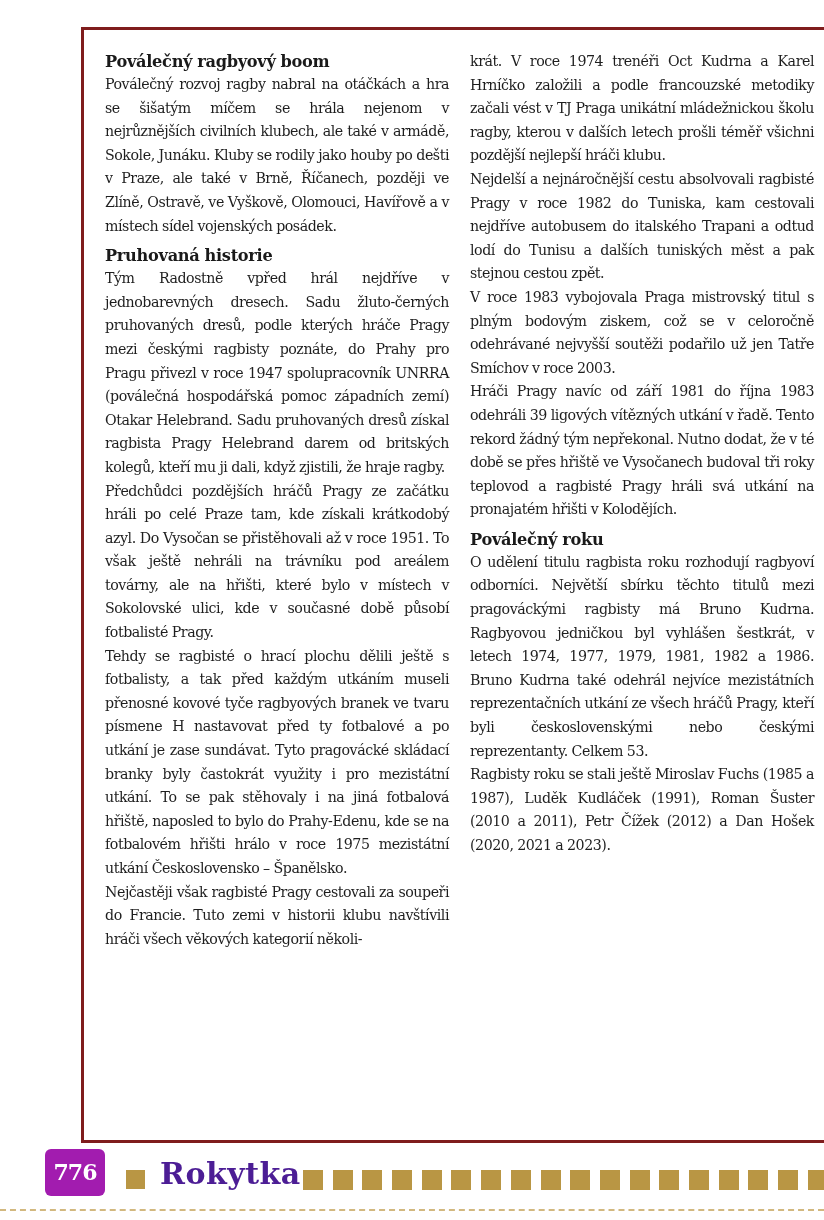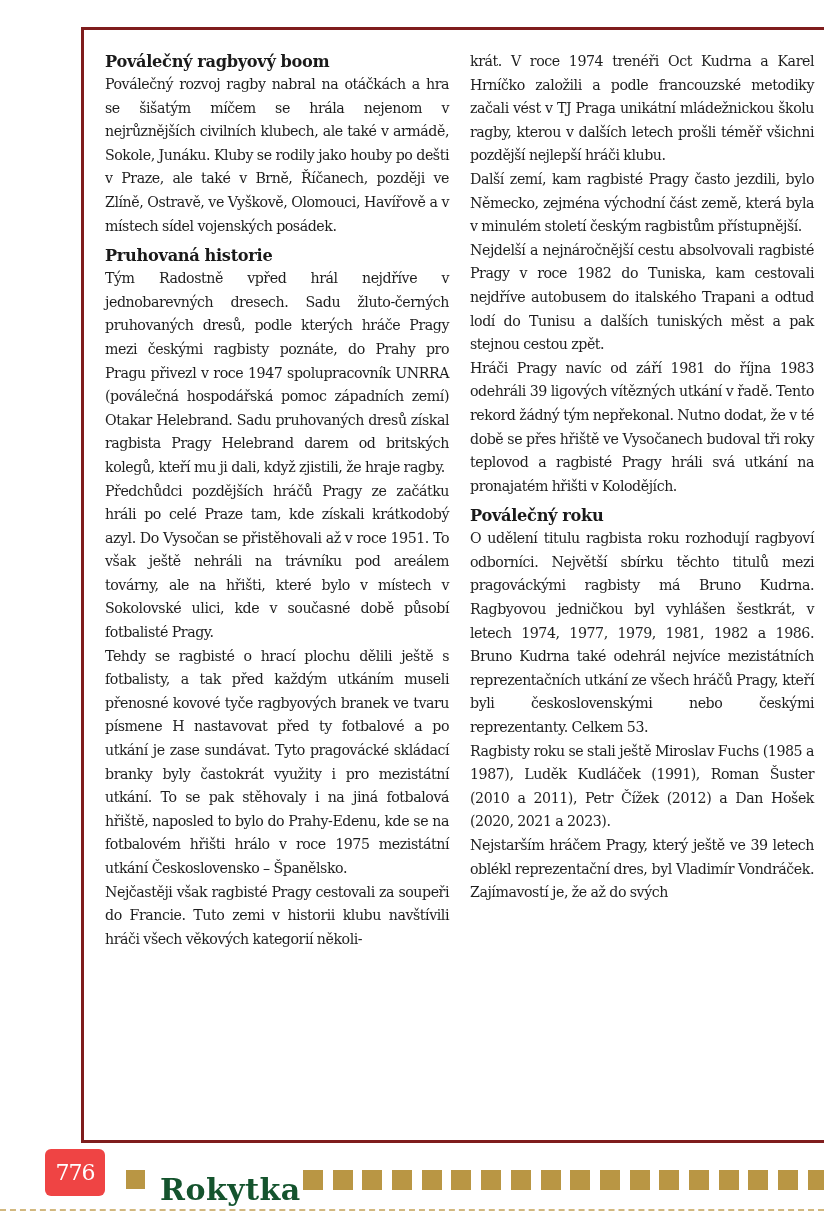--- a/index.html
+++ b/index.html
@@ -10,26 +10,26 @@
   .columns { position: absolute; left: 21px; top: 20px; width: 710px; display: flex; gap: 21px; }
   .col { width: 344px; font-size: 14.2px; line-height: 23.6px; text-align: justify;
          letter-spacing: -0.45px; word-spacing: -0.3px; }
   .col h2 { font-size: 16.2px; font-weight: bold; margin: 6px 0 0 0; line-height: 23px;
             letter-spacing: -0.3px; text-align: left; color: #1a1a1a; }
   .col h2:first-child { margin-top: 0; }
   .col p { margin: 0; }
   .col p.last-line-left { text-align-last: left; }
   .footer { position: absolute; left: 0; top: 1148px; width: 824px; height: 72px; }
   .badge { position: absolute; left: 45px; top: 1px; width: 60px; height: 47px;
-           background: #ef4444; border-radius: 6px; color: #ffffff;
-           font-family: "DejaVu Serif", "Liberation Serif", serif; font-weight: normal;
+           background: #a21caf; border-radius: 6px; color: #ffffff;
+           font-family: "DejaVu Serif", "Liberation Serif", serif; font-weight: bold;
            font-size: 22px; line-height: 47px; text-align: center; letter-spacing: -1px; }
   .lead-square { position: absolute; left: 126px; top: 22px; width: 19px; height: 19px; background: #b99644; }
-  .section-title { position: absolute; left: 160px; top: 20px; font-family: "DejaVu Serif", "Liberation Serif", serif;
-           font-weight: bold; font-size: 30px; line-height: 44px; color: #14532d; letter-spacing: 0.5px; }
+  .section-title { position: absolute; left: 160px; top: 4px; font-family: "DejaVu Serif", "Liberation Serif", serif;
+           font-weight: bold; font-size: 30px; line-height: 44px; color: #4c1d95; letter-spacing: 0.5px; }
   .squares { position: absolute; left: 303px; top: 22px; width: 521px; height: 20px; overflow: hidden;
              display: flex; gap: 9.7px; }
   .squares span { flex: 0 0 20px; height: 20px; background: #b99644; }
   .dashes { position: absolute; left: 0; top: 61px; width: 824px; height: 0;
             border-top: 2px dashed #d2b87f; }
 </style>
 </head>
 <body>
 
 <div class="frame">
@@ -38,27 +38,26 @@
       <h2>Poválečný ragbyový boom</h2>
       <p class="last-line-left">Poválečný rozvoj ragby nabral na otáčkách a hra se šišatým míčem se hrála nejenom v nejrůznějších civilních klubech, ale také v armádě, Sokole, Junáku. Kluby se rodily jako houby po dešti v Praze, ale také v Brně, Říčanech, později ve Zlíně, Ostravě, ve Vyškově, Olomouci, Havířově a v místech sídel vojenských posádek.</p>
       <h2>Pruhovaná historie</h2>
       <p class="last-line-left">Tým Radostně vpřed hrál nejdříve v jednobarevných dresech. Sadu žluto-černých pruhovaných dresů, podle kterých hráče Pragy mezi českými ragbisty poznáte, do Prahy pro Pragu přivezl v roce 1947 spolupracovník UNRRA (poválečná hospodářská pomoc západních zemí) Otakar Helebrand. Sadu pruhovaných dresů získal ragbista Pragy Helebrand darem od britských kolegů, kteří mu ji dali, když zjistili, že hraje ragby.</p>
       <p class="last-line-left">Předchůdci pozdějších hráčů Pragy ze začátku hráli po celé Praze tam, kde získali krátkodobý azyl. Do Vysočan se přistěhovali až v roce 1951. To však ještě nehráli na trávníku pod areálem továrny, ale na hřišti, které bylo v místech v Sokolovské ulici, kde v současné době působí fotbalisté Pragy.</p>
       <p class="last-line-left">Tehdy se ragbisté o hrací plochu dělili ještě s fotbalisty, a tak před každým utkáním museli přenosné kovové tyče ragbyových branek ve tvaru písmene H nastavovat před ty fotbalové a po utkání je zase sundávat. Tyto pragovácké skládací branky byly častokrát využity i pro mezistátní utkání. To se pak stěhovaly i na jiná fotbalová hřiště, naposled to bylo do Prahy-Edenu, kde se na fotbalovém hřišti hrálo v roce 1975 mezistátní utkání Československo – Španělsko.</p>
       <p>Nejčastěji však ragbisté Pragy cestovali za soupeři do Francie. Tuto zemi v historii klubu navštívili hráči všech věkových kategorií několi-</p>
     </div>
     <div class="col">
       <p class="last-line-left">krát. V roce 1974 trenéři Oct Kudrna a Karel Hrníčko založili a podle francouzské metodiky začali vést v TJ Praga unikátní mládežnickou školu ragby, kterou v dalších letech prošli téměř všichni pozdější nejlepší hráči klubu.</p>
-      <p class="last-line-left">Další zemí, kam ragbisté Pragy často jezdili, bylo Německo, zejména východní část země, která byla v minulém století českým ragbistům přístupnější.</p>
       <p class="last-line-left">Nejdelší a nejnáročnější cestu absolvovali ragbisté Pragy v roce 1982 do Tuniska, kam cestovali nejdříve autobusem do italského Trapani a odtud lodí do Tunisu a dalších tuniských měst a pak stejnou cestou zpět.</p>
+      <p class="last-line-left">V roce 1983 vybojovala Praga mistrovský titul s plným bodovým ziskem, což se v celoročně odehrávané nejvyšší soutěži podařilo už jen Tatře Smíchov v roce 2003.</p>
       <p class="last-line-left">Hráči Pragy navíc od září 1981 do října 1983 odehráli 39 ligových vítězných utkání v řadě. Tento rekord žádný tým nepřekonal. Nutno dodat, že v té době se přes hřiště ve Vysočanech budoval tři roky teplovod a ragbisté Pragy hráli svá utkání na pronajatém hřišti v Kolodějích.</p>
       <h2>Poválečný roku</h2>
       <p class="last-line-left">O udělení titulu ragbista roku rozhodují ragbyoví odborníci. Největší sbírku těchto titulů mezi pragováckými ragbisty má Bruno Kudrna. Ragbyovou jedničkou byl vyhlášen šestkrát, v letech 1974, 1977, 1979, 1981, 1982 a 1986. Bruno Kudrna také odehrál nejvíce mezistátních reprezentačních utkání ze všech hráčů Pragy, kteří byli československými nebo českými reprezentanty. Celkem 53.</p>
       <p class="last-line-left">Ragbisty roku se stali ještě Miroslav Fuchs (1985 a 1987), Luděk Kudláček (1991), Roman Šuster (2010 a 2011), Petr Čížek (2012) a Dan Hošek (2020, 2021 a 2023).</p>
-      <p>Nejstarším hráčem Pragy, který ještě ve 39 letech oblékl reprezentační dres, byl Vladimír Vondráček. Zajímavostí je, že až do svých</p>
     </div>
   </div>
 </div>
 
 <div class="footer">
   <div class="badge">776</div>
   <div class="lead-square"></div>
   <div class="section-title">Rokytka</div>
   <div class="squares">
     <span></span>

